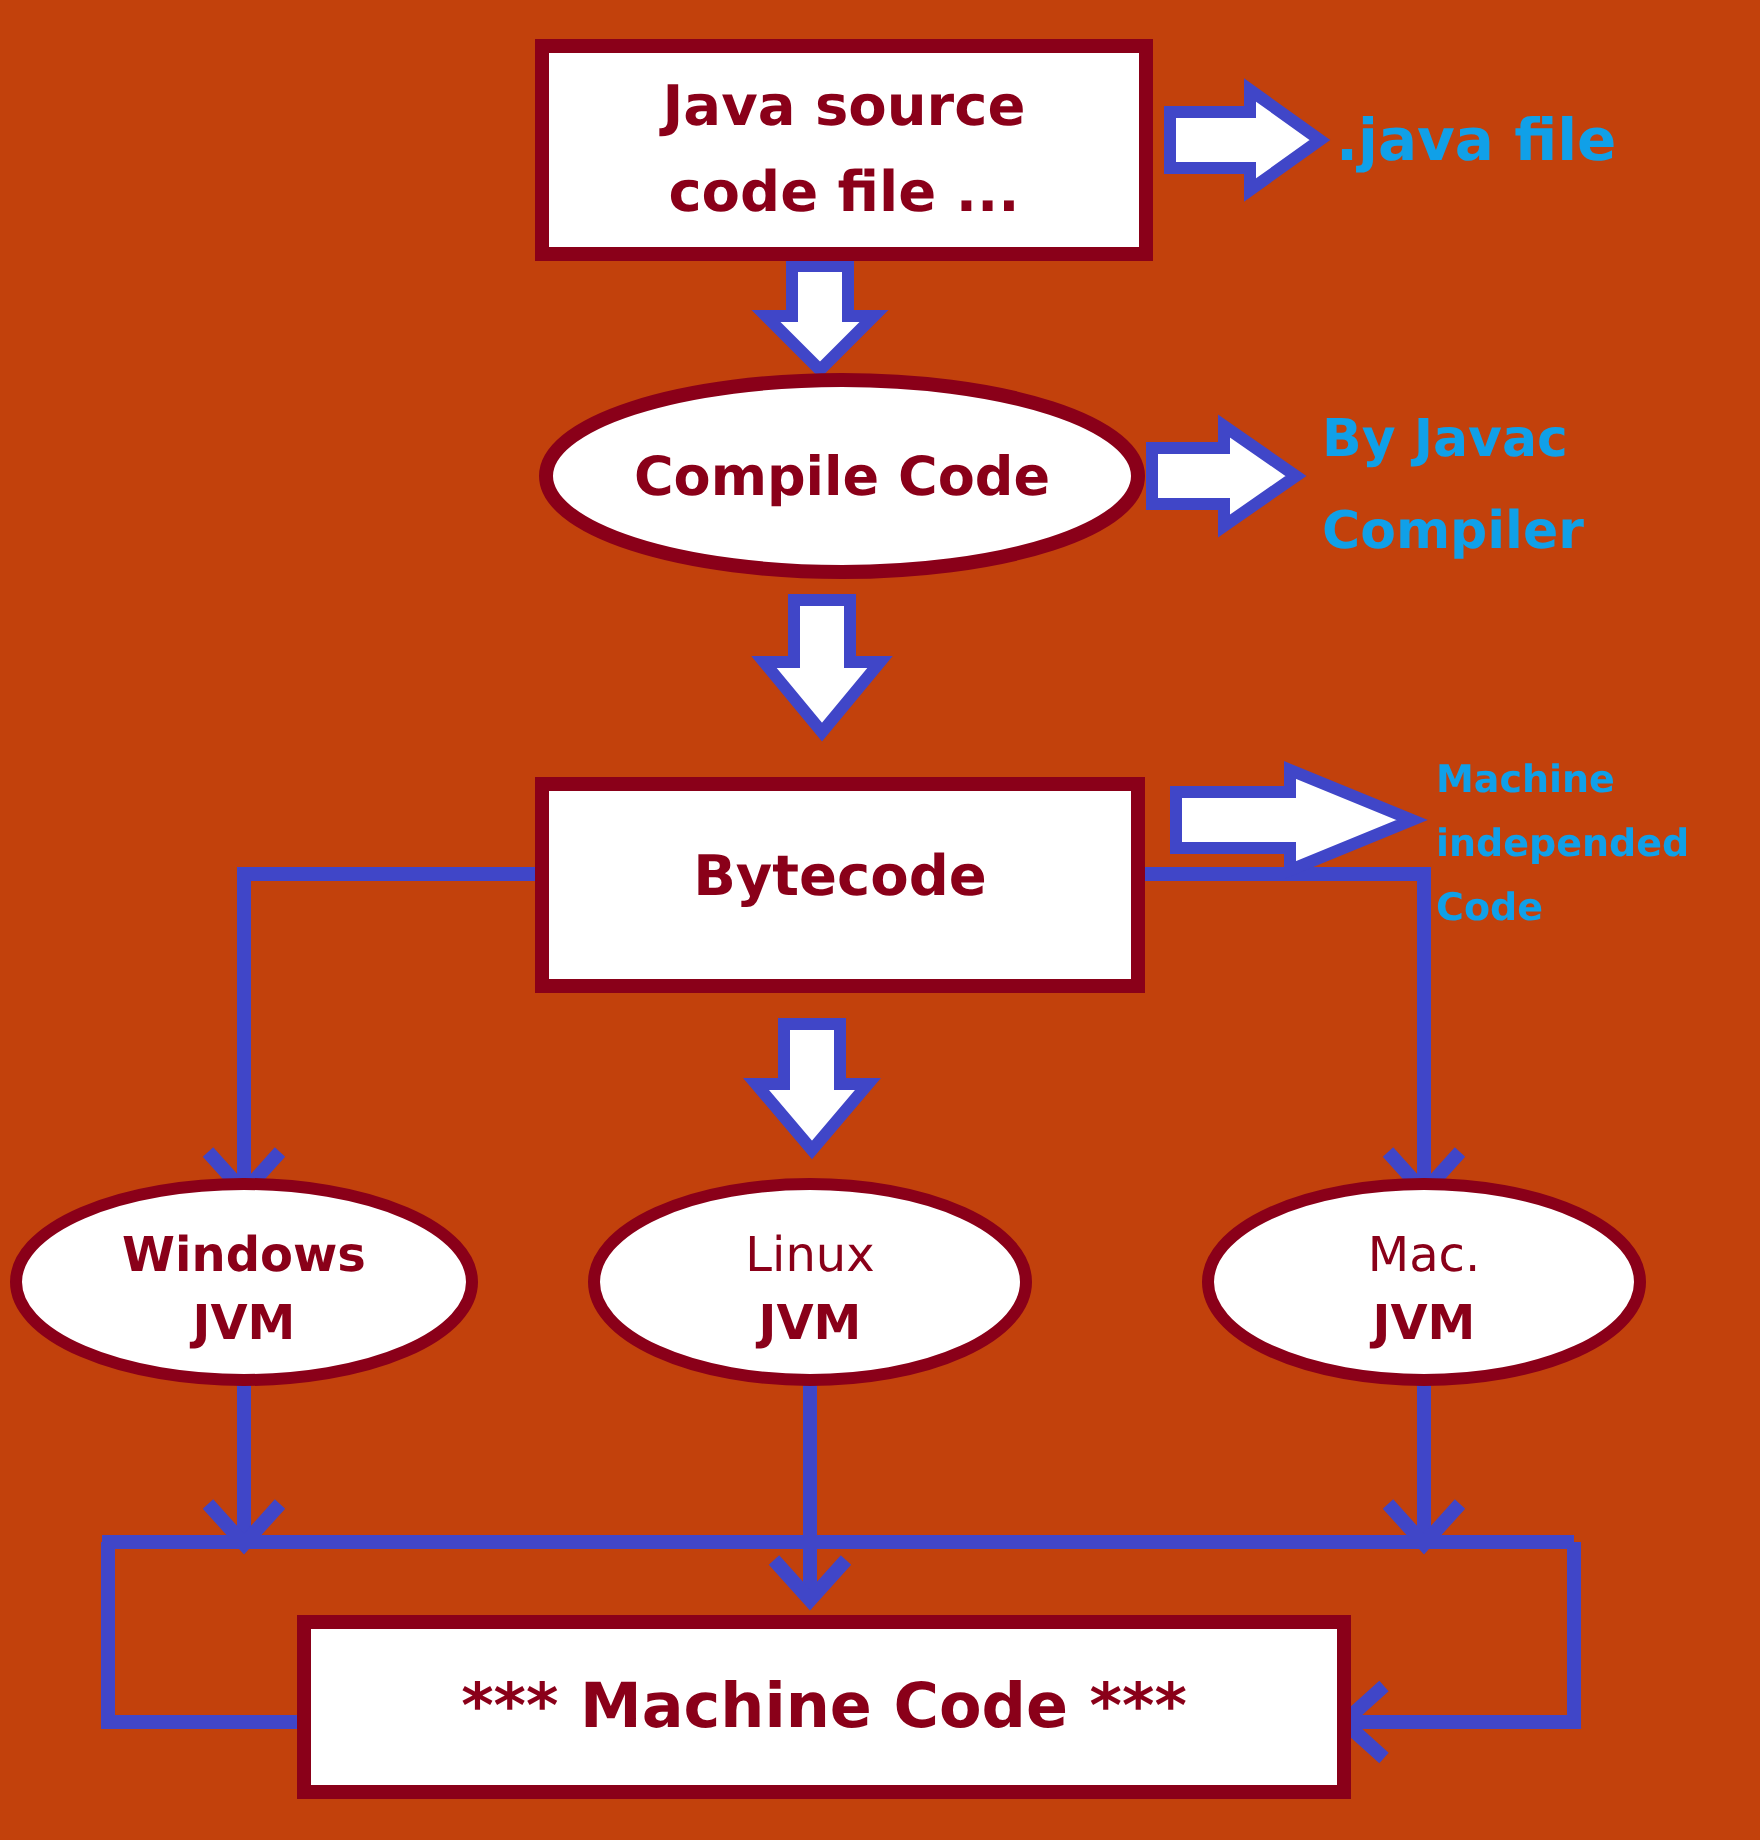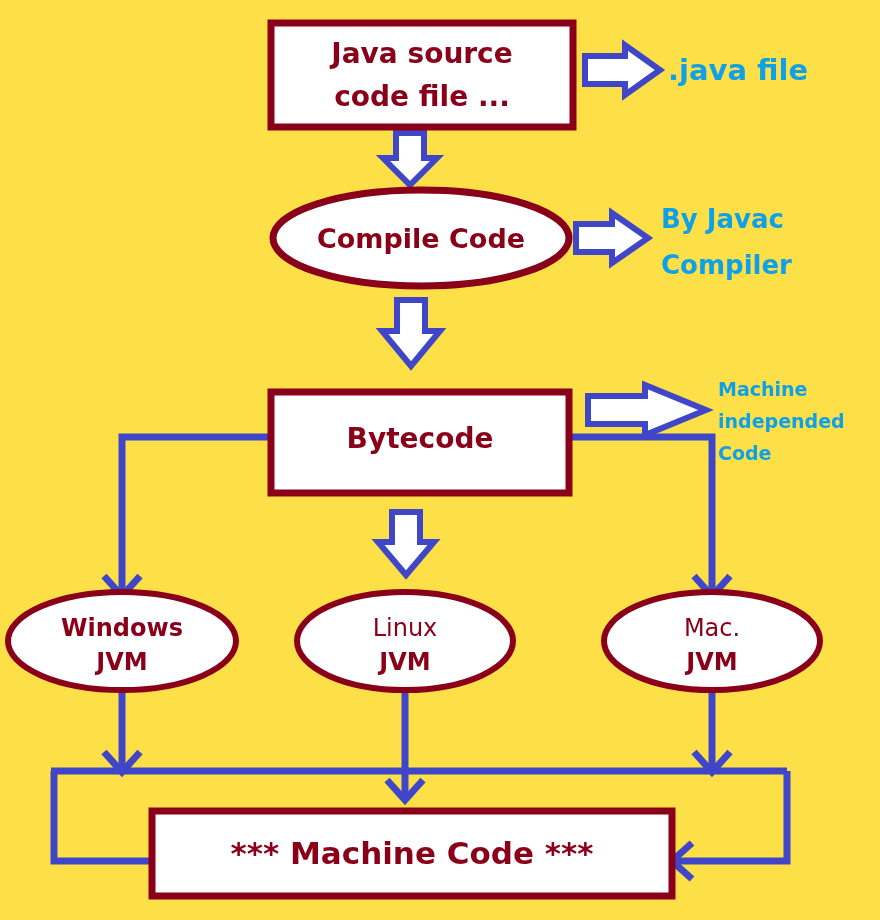--- a/index.html
+++ b/index.html
@@ -1,19 +1,19 @@
 <!DOCTYPE html>
 <html><head>
 <meta charset="utf-8">
 <title>Java Compilation Flow Diagram</title>
 <style>
   html,body{margin:0;padding:0;background:#ffffff;}
   body{width:880px;height:920px;overflow:hidden;
        font-family:"DejaVu Sans","Liberation Sans",sans-serif;}
-  #diagram-root{position:relative;width:880px;height:920px;background:#fde047;}
+  #diagram-root{position:relative;width:880px;height:920px;background:#c2410c;}
   svg{display:block;}
   .node-text{font-family:"DejaVu Sans","Liberation Sans",sans-serif;
              fill:#8a0019;text-anchor:middle;dominant-baseline:middle;}
   .node-text.bold{font-weight:bold;}
   .ann-text{font-family:"DejaVu Sans","Liberation Sans",sans-serif;
             fill:#10a0e8;font-weight:bold;text-anchor:start;}
   .shape-red{fill:#ffffff;stroke:#8a0019;}
   .blue-line{stroke:#4046c8;stroke-width:7;fill:none;stroke-linecap:butt;}
   .blue-arrowhead{stroke:#4046c8;stroke-width:7;fill:none;
                   stroke-linecap:butt;stroke-linejoin:miter;}

